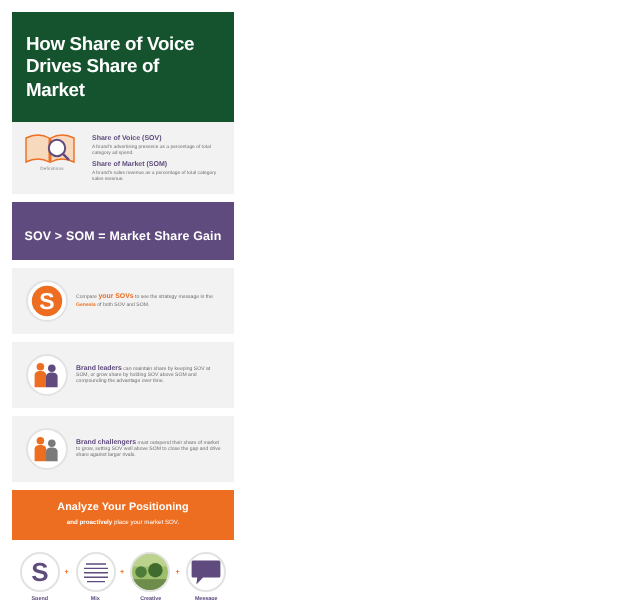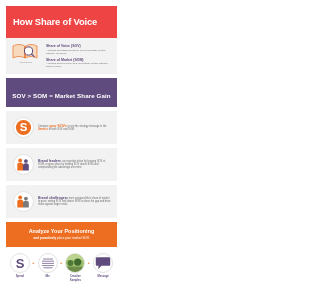--- a/index.html
+++ b/index.html
@@ -18,21 +18,21 @@
     position: relative;
     width: 123px;
     height: 300px;
     background: #ffffff;
     box-sizing: border-box;
     padding: 6px 6px 0 6px;
   }
 
   
   .header {
-    background: #ef4444;
+    background: #14532d;
     padding: 10px 7px 11px 7px;
     box-sizing: border-box;
   }
   .header-title {
     color: #ffffff;
     font-size: 9.4px;
     line-height: 11.4px;
     font-weight: bold;
     letter-spacing: -0.15px;
   }
@@ -186,20 +186,21 @@
   }
 </style>
 </head>
 <body>
 
 <div class="page">
 
   <div class="header">
     <div class="header-title">
       <div>How Share of Voice</div>
+      <div>Drives Share of Market</div>
     </div>
   </div>
 
   <div class="definitions">
     <div class="def-icon-wrap">
       <svg class="book-icon" width="28" height="17" viewBox="0 0 28 17">
         <path d="M2 3 C6 1, 10 1, 13.6 3 L13.6 15 C10 13, 6 13, 2 15 Z" fill="#F7D9BE" stroke="#ED6E21" stroke-width="0.7"></path>
         <path d="M26 3 C22 1, 18 1, 14.4 3 L14.4 15 C18 13, 22 13, 26 15 Z" fill="#F7D9BE" stroke="#ED6E21" stroke-width="0.7"></path>
         <line x1="14" y1="3" x2="14" y2="15" stroke="#ED6E21" stroke-width="0.7"></line>
         <circle cx="17.5" cy="8" r="4.1" fill="#ffffff" stroke="#5F4B7D" stroke-width="1"></circle>

